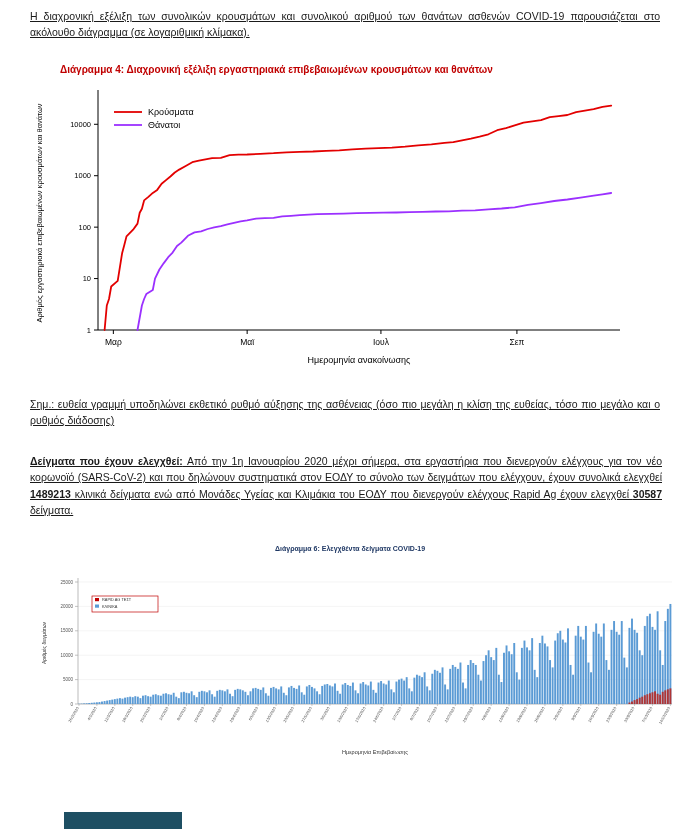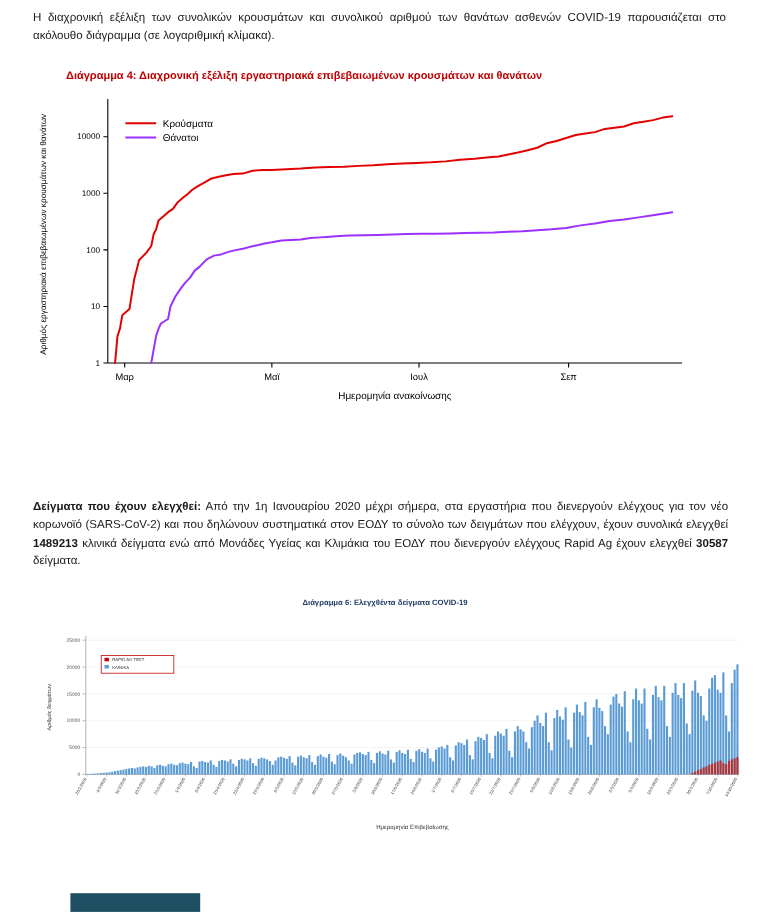--- a/index.html
+++ b/index.html
@@ -1,21 +1,21 @@
 <!DOCTYPE html>
 <html><head>
 <meta charset="utf-8">
 <style>
   * { margin:0; padding:0; box-sizing:border-box; }
   html,body { background:#ffffff; }
   .page {
     position:relative; width:691px; height:829px; background:#ffffff;
     font-family:"Liberation Sans", sans-serif; color:#1a1a1a; overflow:hidden;
   }
-  .para { position:absolute; font-size:10.5px; line-height:1.55; text-align:justify; }
+  .para { position:absolute; font-size:10.5px; line-height:1.55; text-align:justify;text-decoration:underline; }
   .chart-title1 {
     position:absolute; text-align:left; font-weight:bold; font-size:10px; color:#c00000;
   }
   .chart-title2 {
     position:absolute; text-align:center; font-weight:bold; font-size:7px; color:#1f3864;
   }
   svg { position:absolute; font-family:"Liberation Sans", sans-serif; }
   .footer-bar { position:absolute; }
   b { font-weight:bold; }
 </style>
@@ -53,20 +53,21 @@
         <text transform="translate(14,135) rotate(-90)" text-anchor="middle" font-size="7.5" fill="#000">Αριθμός εργαστηριακά επιβεβαιωμένων κρουσμάτων και θανάτων</text>
         <polyline points="76.6,252.0 78.8,227.5 81.0,221.0 83.2,208.5 89.7,202.9 94.1,175.3 96.3,167.0 98.5,158.4 100.7,156.2 105.1,151.7 109.5,145.6 111.7,134.8 113.9,130.7 116.1,122.4 120.4,118.9 124.8,114.9 129.2,111.9 133.6,105.8 138.0,102.1 142.4,98.5 146.8,94.5 151.2,91.6 157.7,88.0 164.3,84.2 170.9,82.7 177.5,81.3 184.1,80.2 192.8,79.8 201.6,77.2 210.4,76.6 219.1,76.5 232.3,75.8 245.5,75.2 258.6,74.3 271.8,73.9 284.9,73.5 298.1,72.8 311.3,72.3 324.4,71.3 337.6,70.6 350.7,70.2 363.9,69.6 377.1,68.7 390.2,67.3 403.4,66.3 416.5,64.9 425.3,64.2 434.1,62.4 442.9,60.6 451.6,58.6 460.4,56.3 469.2,52.2 477.9,50.2 486.7,47.4 495.5,44.7 504.3,43.4 513.0,42.1 521.8,39.2 530.6,38.1 539.4,37.0 548.1,34.1 556.9,32.6 565.7,31.2 574.5,28.9 583.2,27.6" fill="none" stroke="#e30000" stroke-width="1.8" stroke-linejoin="round" stroke-linecap="round"></polyline>
         <line x1="86" y1="34" x2="114" y2="34" stroke="#e30000" stroke-width="1.8"></line>
         <text x="120" y="37" font-size="9" fill="#000">Κρούσματα</text>
         <polyline points="109.5,252.0 113.9,227.5 116.1,221.0 118.3,216.1 124.8,212.0 127.0,200.6 131.4,191.5 135.8,185.1 140.2,179.2 144.6,174.6 149.0,168.0 153.3,164.6 159.9,157.8 166.5,154.4 173.1,153.3 179.7,151.0 186.2,149.4 192.8,148.1 199.4,146.4 206.0,144.9 212.6,143.3 219.1,142.3 227.9,140.7 236.7,140.1 245.5,139.8 254.2,138.4 263.0,137.8 271.8,137.2 280.6,136.6 289.3,136.1 302.5,135.8 315.6,135.6 328.8,135.2 342.0,134.8 355.1,134.6 368.3,134.5 381.4,134.2 394.6,133.9 407.8,133.5 420.9,133.3 434.1,132.7 447.2,132.3 460.4,131.4 473.6,130.5 486.7,129.3 499.9,126.9 513.0,125.1 526.2,123.0 539.4,121.5 552.5,119.6 565.7,117.7 574.5,116.3 583.2,115.0" fill="none" stroke="#9b30ff" stroke-width="1.8" stroke-linejoin="round" stroke-linecap="round"></polyline>
         <line x1="86" y1="47" x2="114" y2="47" stroke="#9b30ff" stroke-width="1.8"></line>
         <text x="120" y="50" font-size="9" fill="#000">Θάνατοι</text>
       </svg>
   </div>
 
+  <div class="para" style="left:30px; top:396px; width:630px;">Σημ.: ευθεία γραμμή υποδηλώνει εκθετικό ρυθμό αύξησης της ασθένειας (όσο πιο μεγάλη η κλίση της ευθείας, τόσο πιο μεγάλο και ο ρυθμός διάδοσης)</div>
 
   <div class="para" style="left:30px; top:453px; width:632px;"><b>Δείγματα που έχουν ελεγχθεί:</b><span> Από την 1η Ιανουαρίου 2020 μέχρι σήμερα, στα εργαστήρια που διενεργούν ελέγχους για τον νέο κορωνοϊό (SARS-CoV-2) και που δηλώνουν συστηματικά στον ΕΟΔΥ το σύνολο των δειγμάτων που ελέγχουν, έχουν συνολικά ελεγχθεί </span><b>1489213</b><span> κλινικά δείγματα ενώ από Μονάδες Υγείας και Κλιμάκια του ΕΟΔΥ που διενεργούν ελέγχους Rapid Ag έχουν ελεγχθεί </span><b>30587</b><span> δείγματα.</span></div>
 
   <div>
     <div class="chart-title2" style="left:100px; top:545px; width:500px;">Διάγραμμα 6: Ελεγχθέντα δείγματα COVID-19</div>
     <svg id="chart2-svg" style="left:36px; top:556px;" width="650" height="205" viewBox="0 0 650 205">
         <line x1="42" y1="148" x2="636" y2="148" stroke="#ececec" stroke-width="0.6"></line>
         <line x1="39" y1="148" x2="42" y2="148" stroke="#999" stroke-width="0.6"></line>
         <text x="37" y="149.6" text-anchor="end" font-size="4.5" fill="#555">0</text>
         <line x1="42" y1="123.6" x2="636" y2="123.6" stroke="#ececec" stroke-width="0.6"></line>

